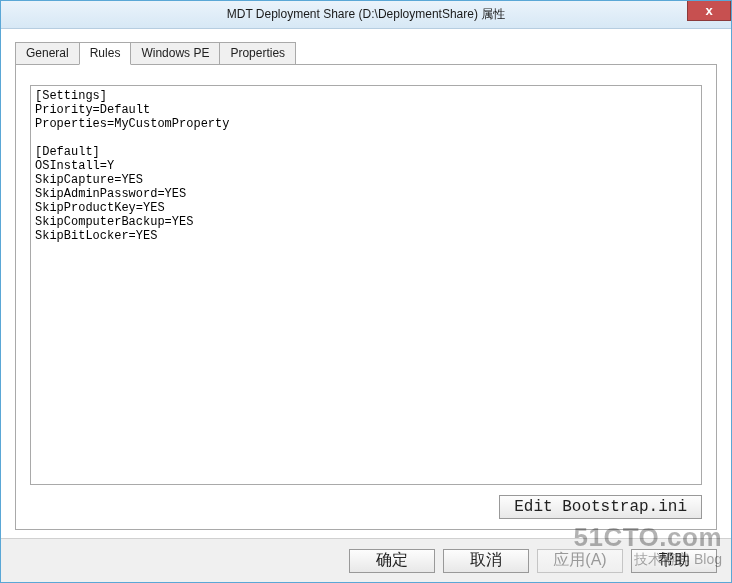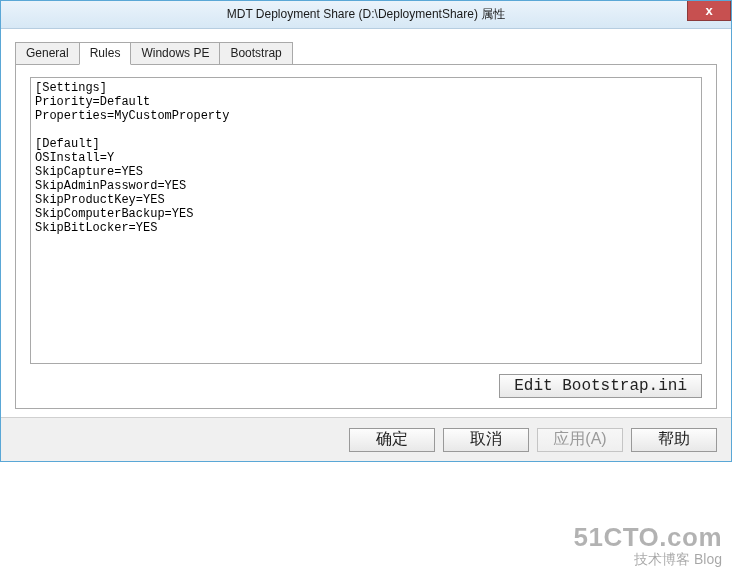--- a/index.html
+++ b/index.html
@@ -9,21 +9,21 @@
     width: 732px;
     height: 583px;
     font-family: "Microsoft YaHei", "Segoe UI", Tahoma, sans-serif;
     font-size: 12px;
     background: #fff;
     overflow: hidden;
     position: relative;
   }
   .window {
     width: 732px;
-    height: 462px;
+    height: 583px;
     border: 1px solid #5aa7d6;
     background: #fff;
     display: flex;
     flex-direction: column;
   }
   .titlebar {
     height: 28px;
     background: linear-gradient(#eaf3fb, #d7e8f5);
     border-bottom: 1px solid #b6cde0;
     display: flex;
@@ -83,21 +83,21 @@
     background: #fff;
     border-bottom: 1px solid #fff;
     z-index: 3;
   }
   .tabpanel {
     flex: 1;
     border: 1px solid #a9a9a9;
     background: #fff;
     display: flex;
     flex-direction: column;
-    padding: 12px 14px 10px 14px;
+    padding: 20px 14px 10px 14px;
   }
   .textarea-wrap {
     flex: 1;
     position: relative;
     display: flex;
   }
   textarea.rules {
     flex: 1;
     width: 100%;
     resize: none;
@@ -176,21 +176,21 @@
       <span>x</span>
     </div>
   </div>
 
   <div class="client">
 
     <div class="tabstrip">
       <div class="tab"><span>General</span></div>
       <div class="tab selected"><span>Rules</span></div>
       <div class="tab"><span>Windows PE</span></div>
-      <div class="tab"><span>Bootstrap</span></div>
+      <div class="tab"><span>Properties</span></div>
     </div>
 
     <div class="tabpanel">
       <div class="textarea-wrap">
         <textarea class="rules" spellcheck="false" style="">[Settings]
 Priority=Default
 Properties=MyCustomProperty
 
 [Default]
 OSInstall=Y

